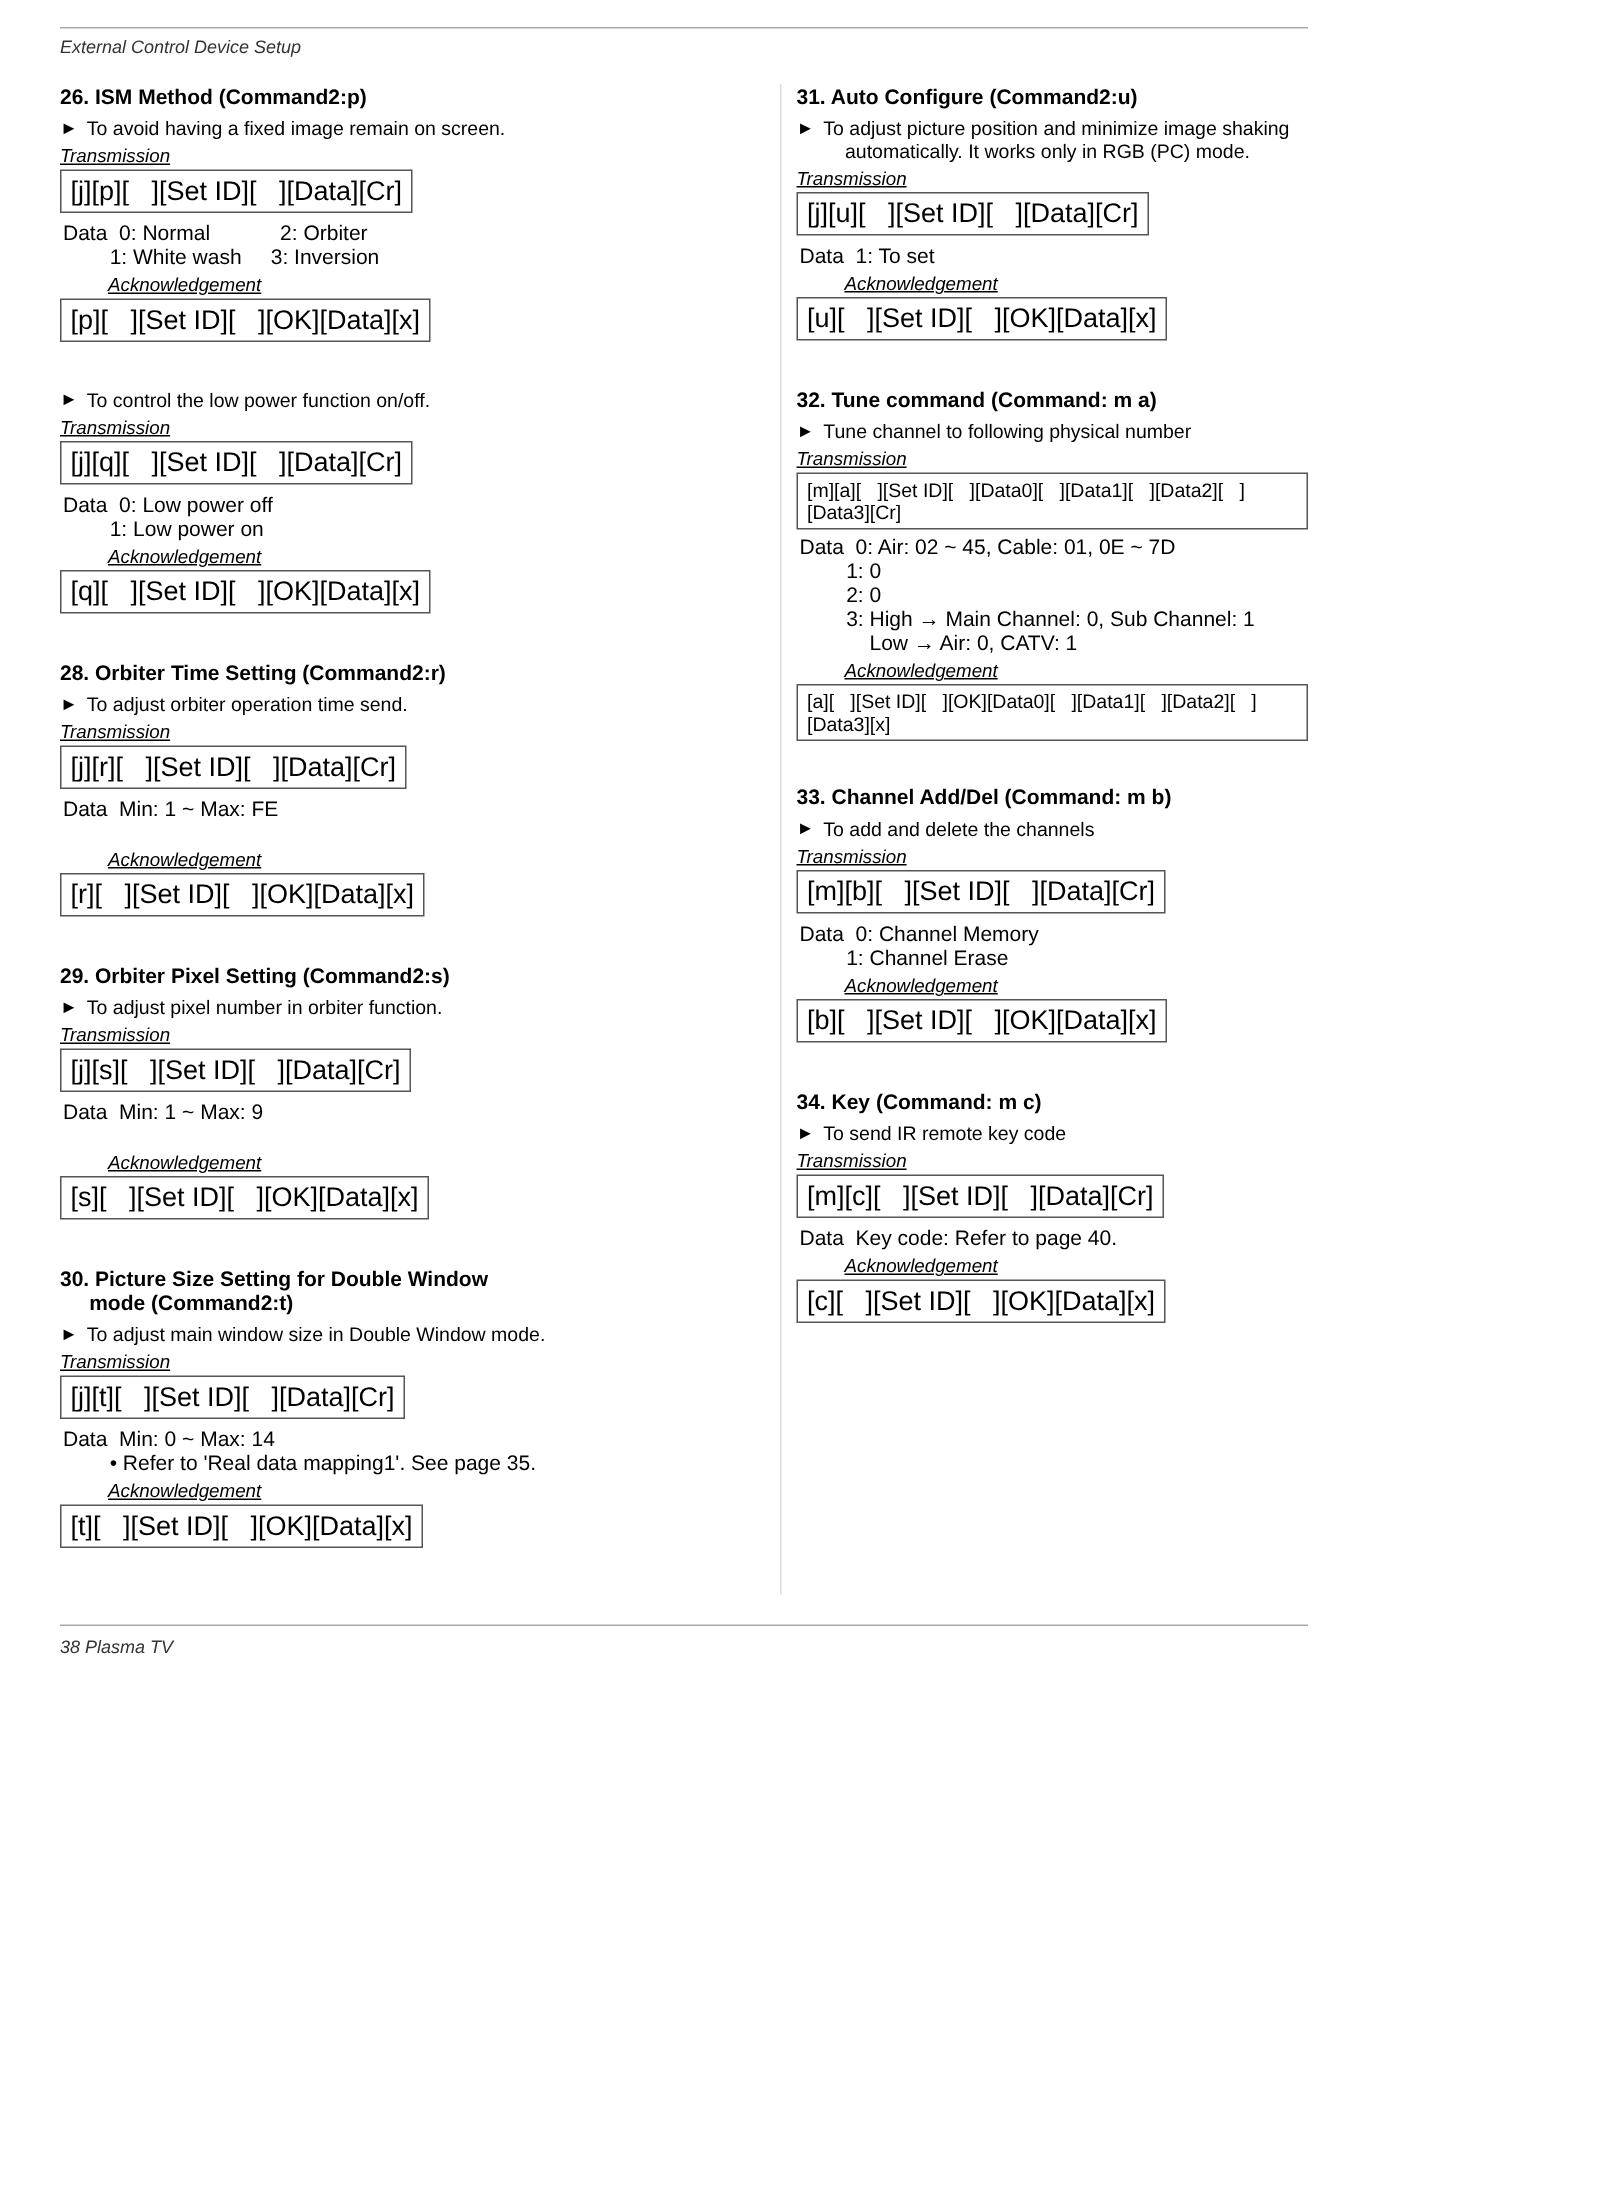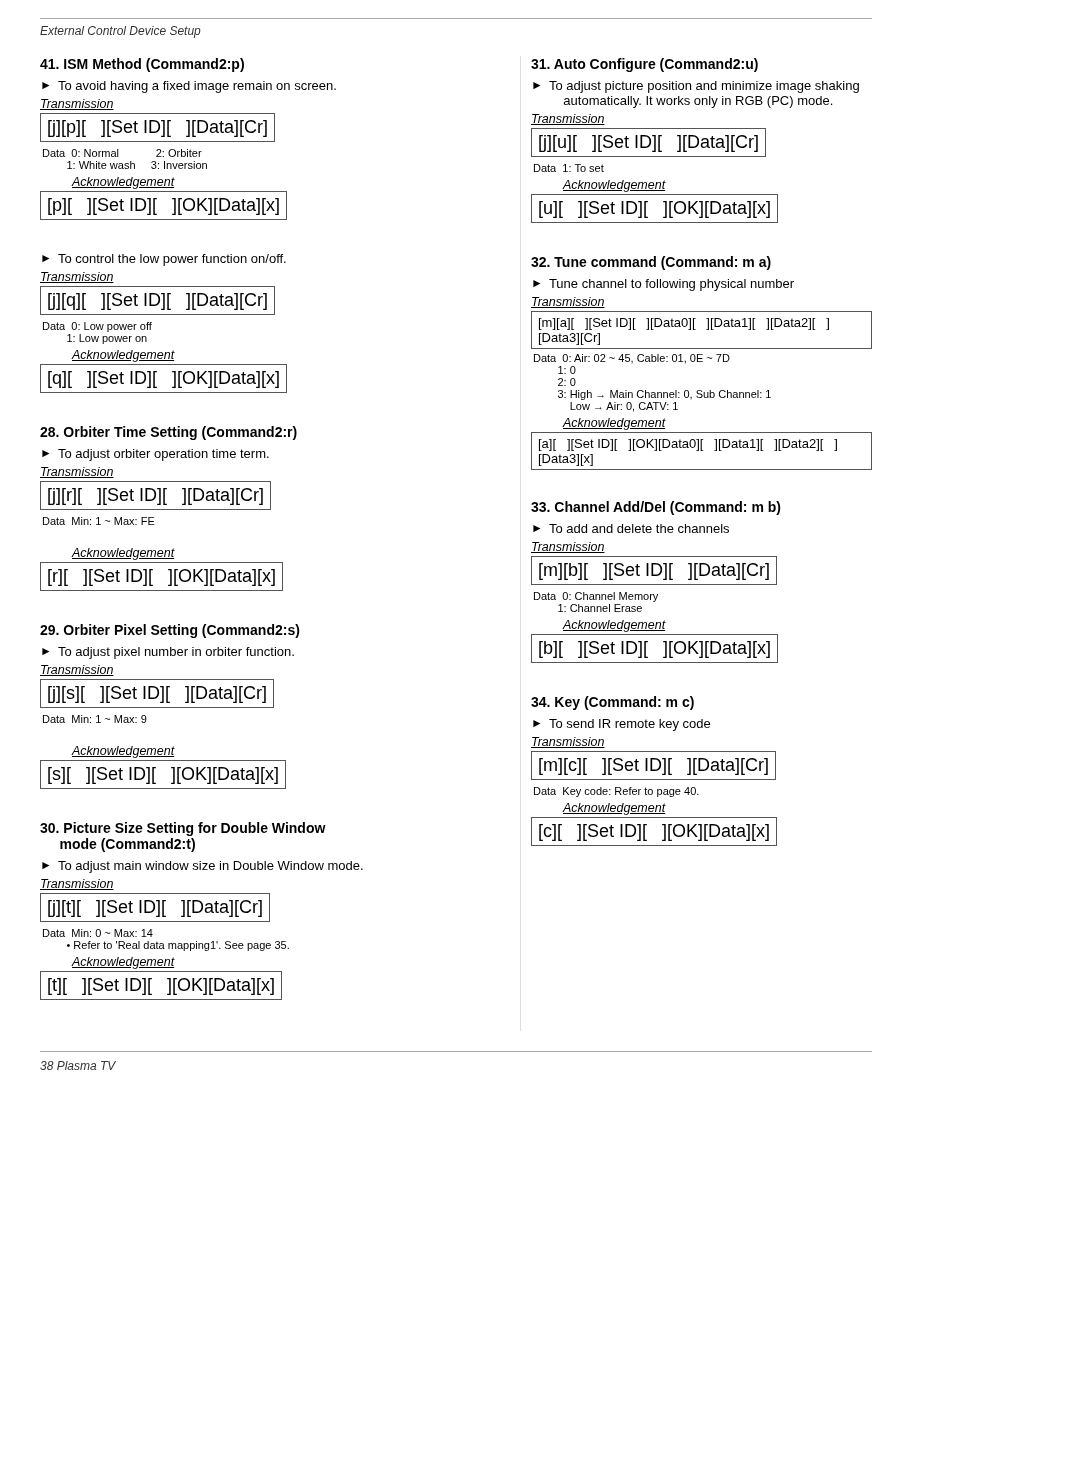--- a/index.html
+++ b/index.html
@@ -87,21 +87,21 @@
     }
     .cmd-box-wide {
       border: 1px solid #555;
       padding: 3px 6px;
       font-size: 13px;
       display: inline-block;
       margin-bottom: 3px;
       background: #fff;
     }
     .data-info {
-      font-size: 11px;
+      font-size: 14px;
       margin-bottom: 4px;
       padding-left: 2px;
     }
     .ack-label {
       font-style: italic;
       text-decoration: underline;
       font-size: 12.5px;
       margin-bottom: 2px;
       margin-left: 32px;
     }
@@ -113,21 +113,21 @@
 
   <div class="header-line">
     <span class="header-text">External Control Device Setup</span>
   </div>
 
   <div class="two-col">
 
     <div class="col-left">
 
       <div class="section">
-        <div class="section-title">41. ISM Method (Command2:p)</div>
+        <div class="section-title">26. ISM Method (Command2:p)</div>
         <div class="section-desc">
           <span class="arrow">►</span>
           <span>To avoid having a fixed image remain on screen.</span>
         </div>
         <div class="transmission-label">Transmission</div>
         <div class="cmd-box">[j][p][&nbsp;&nbsp; ][Set ID][&nbsp;&nbsp; ][Data][Cr]</div>
         <div class="data-info">
           Data &nbsp;0: Normal &nbsp;&nbsp;&nbsp;&nbsp;&nbsp;&nbsp;&nbsp;&nbsp;&nbsp;&nbsp;&nbsp;2: Orbiter<br>
           &nbsp;&nbsp;&nbsp;&nbsp;&nbsp;&nbsp;&nbsp;&nbsp;1: White wash &nbsp;&nbsp;&nbsp;&nbsp;3: Inversion
         </div>
@@ -147,21 +147,21 @@
           &nbsp;&nbsp;&nbsp;&nbsp;&nbsp;&nbsp;&nbsp;&nbsp;1: Low power on
         </div>
         <div class="ack-label">Acknowledgement</div>
         <div class="cmd-box">[q][&nbsp;&nbsp; ][Set ID][&nbsp;&nbsp; ][OK][Data][x]</div>
       </div>
 
       <div class="section">
         <div class="section-title">28. Orbiter Time Setting (Command2:r)</div>
         <div class="section-desc">
           <span class="arrow">►</span>
-          <span>To adjust orbiter operation time term.</span>
+          <span>To adjust orbiter operation time send.</span>
         </div>
         <div class="transmission-label">Transmission</div>
         <div class="cmd-box">[j][r][&nbsp;&nbsp; ][Set ID][&nbsp;&nbsp; ][Data][Cr]</div>
         <div class="data-info">
           Data &nbsp;Min: 1 ~ Max: FE
         </div>
         <br>
         <div class="ack-label">Acknowledgement</div>
         <div class="cmd-box">[r][&nbsp;&nbsp; ][Set ID][&nbsp;&nbsp; ][OK][Data][x]</div>
       </div>

